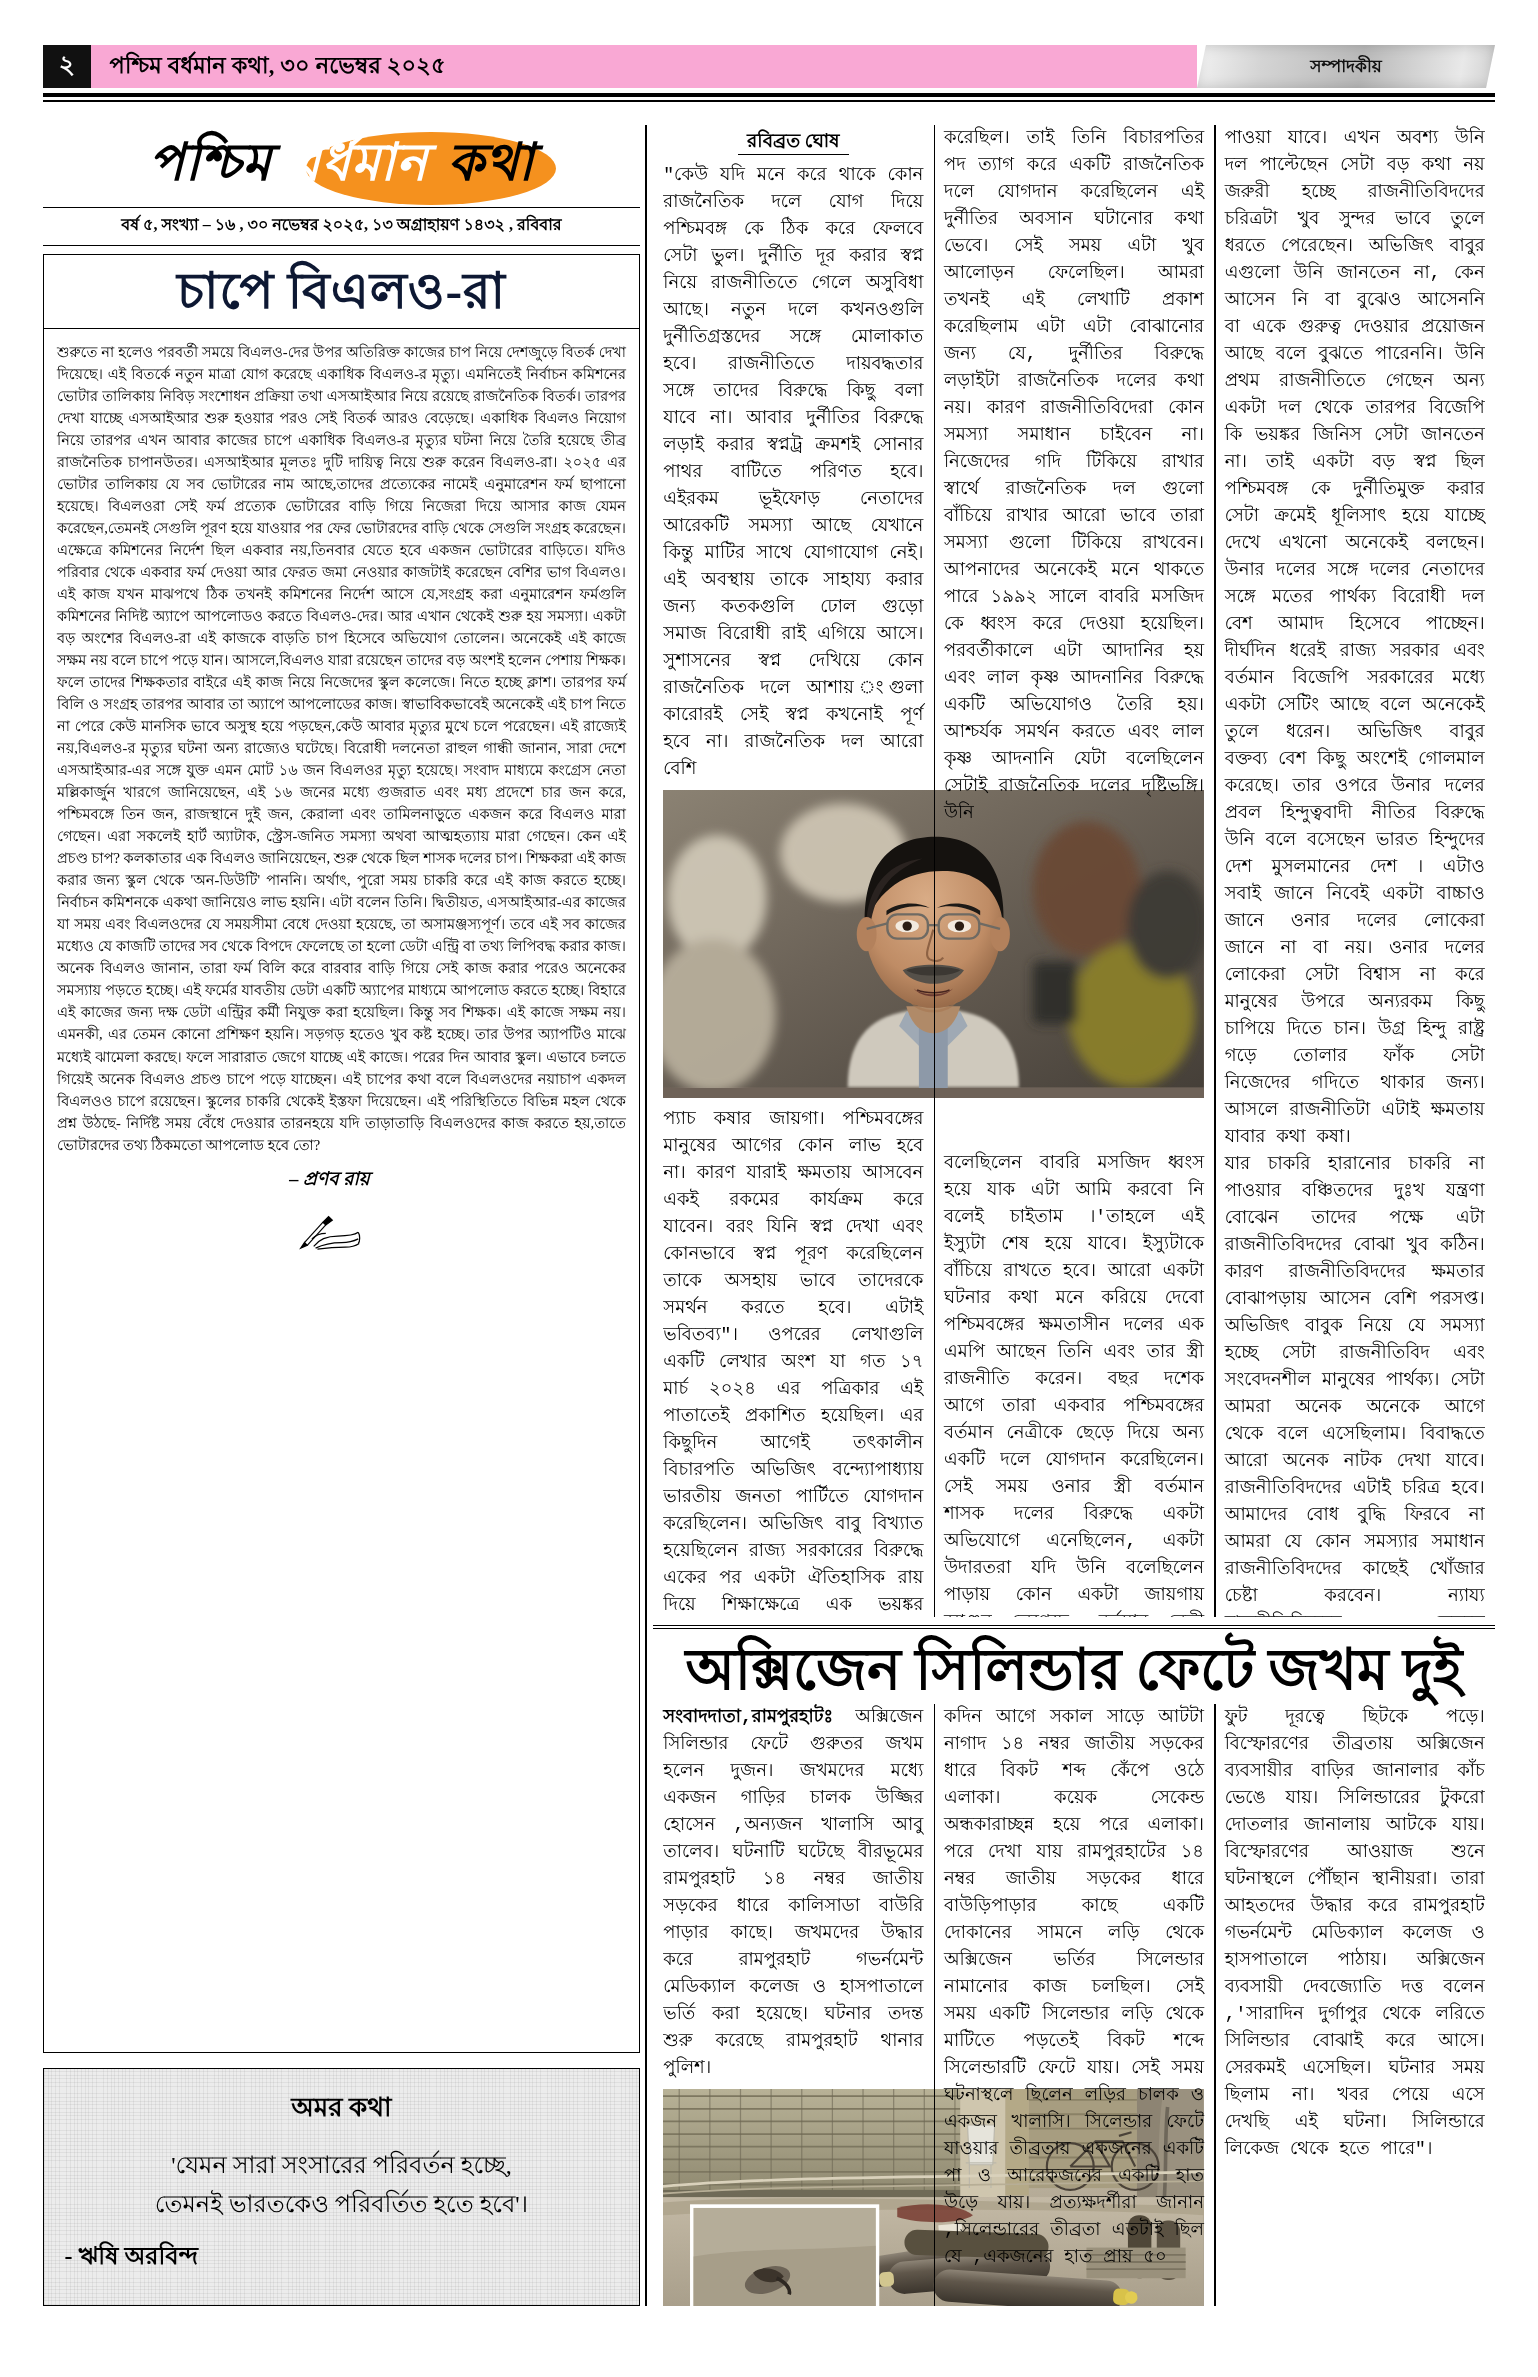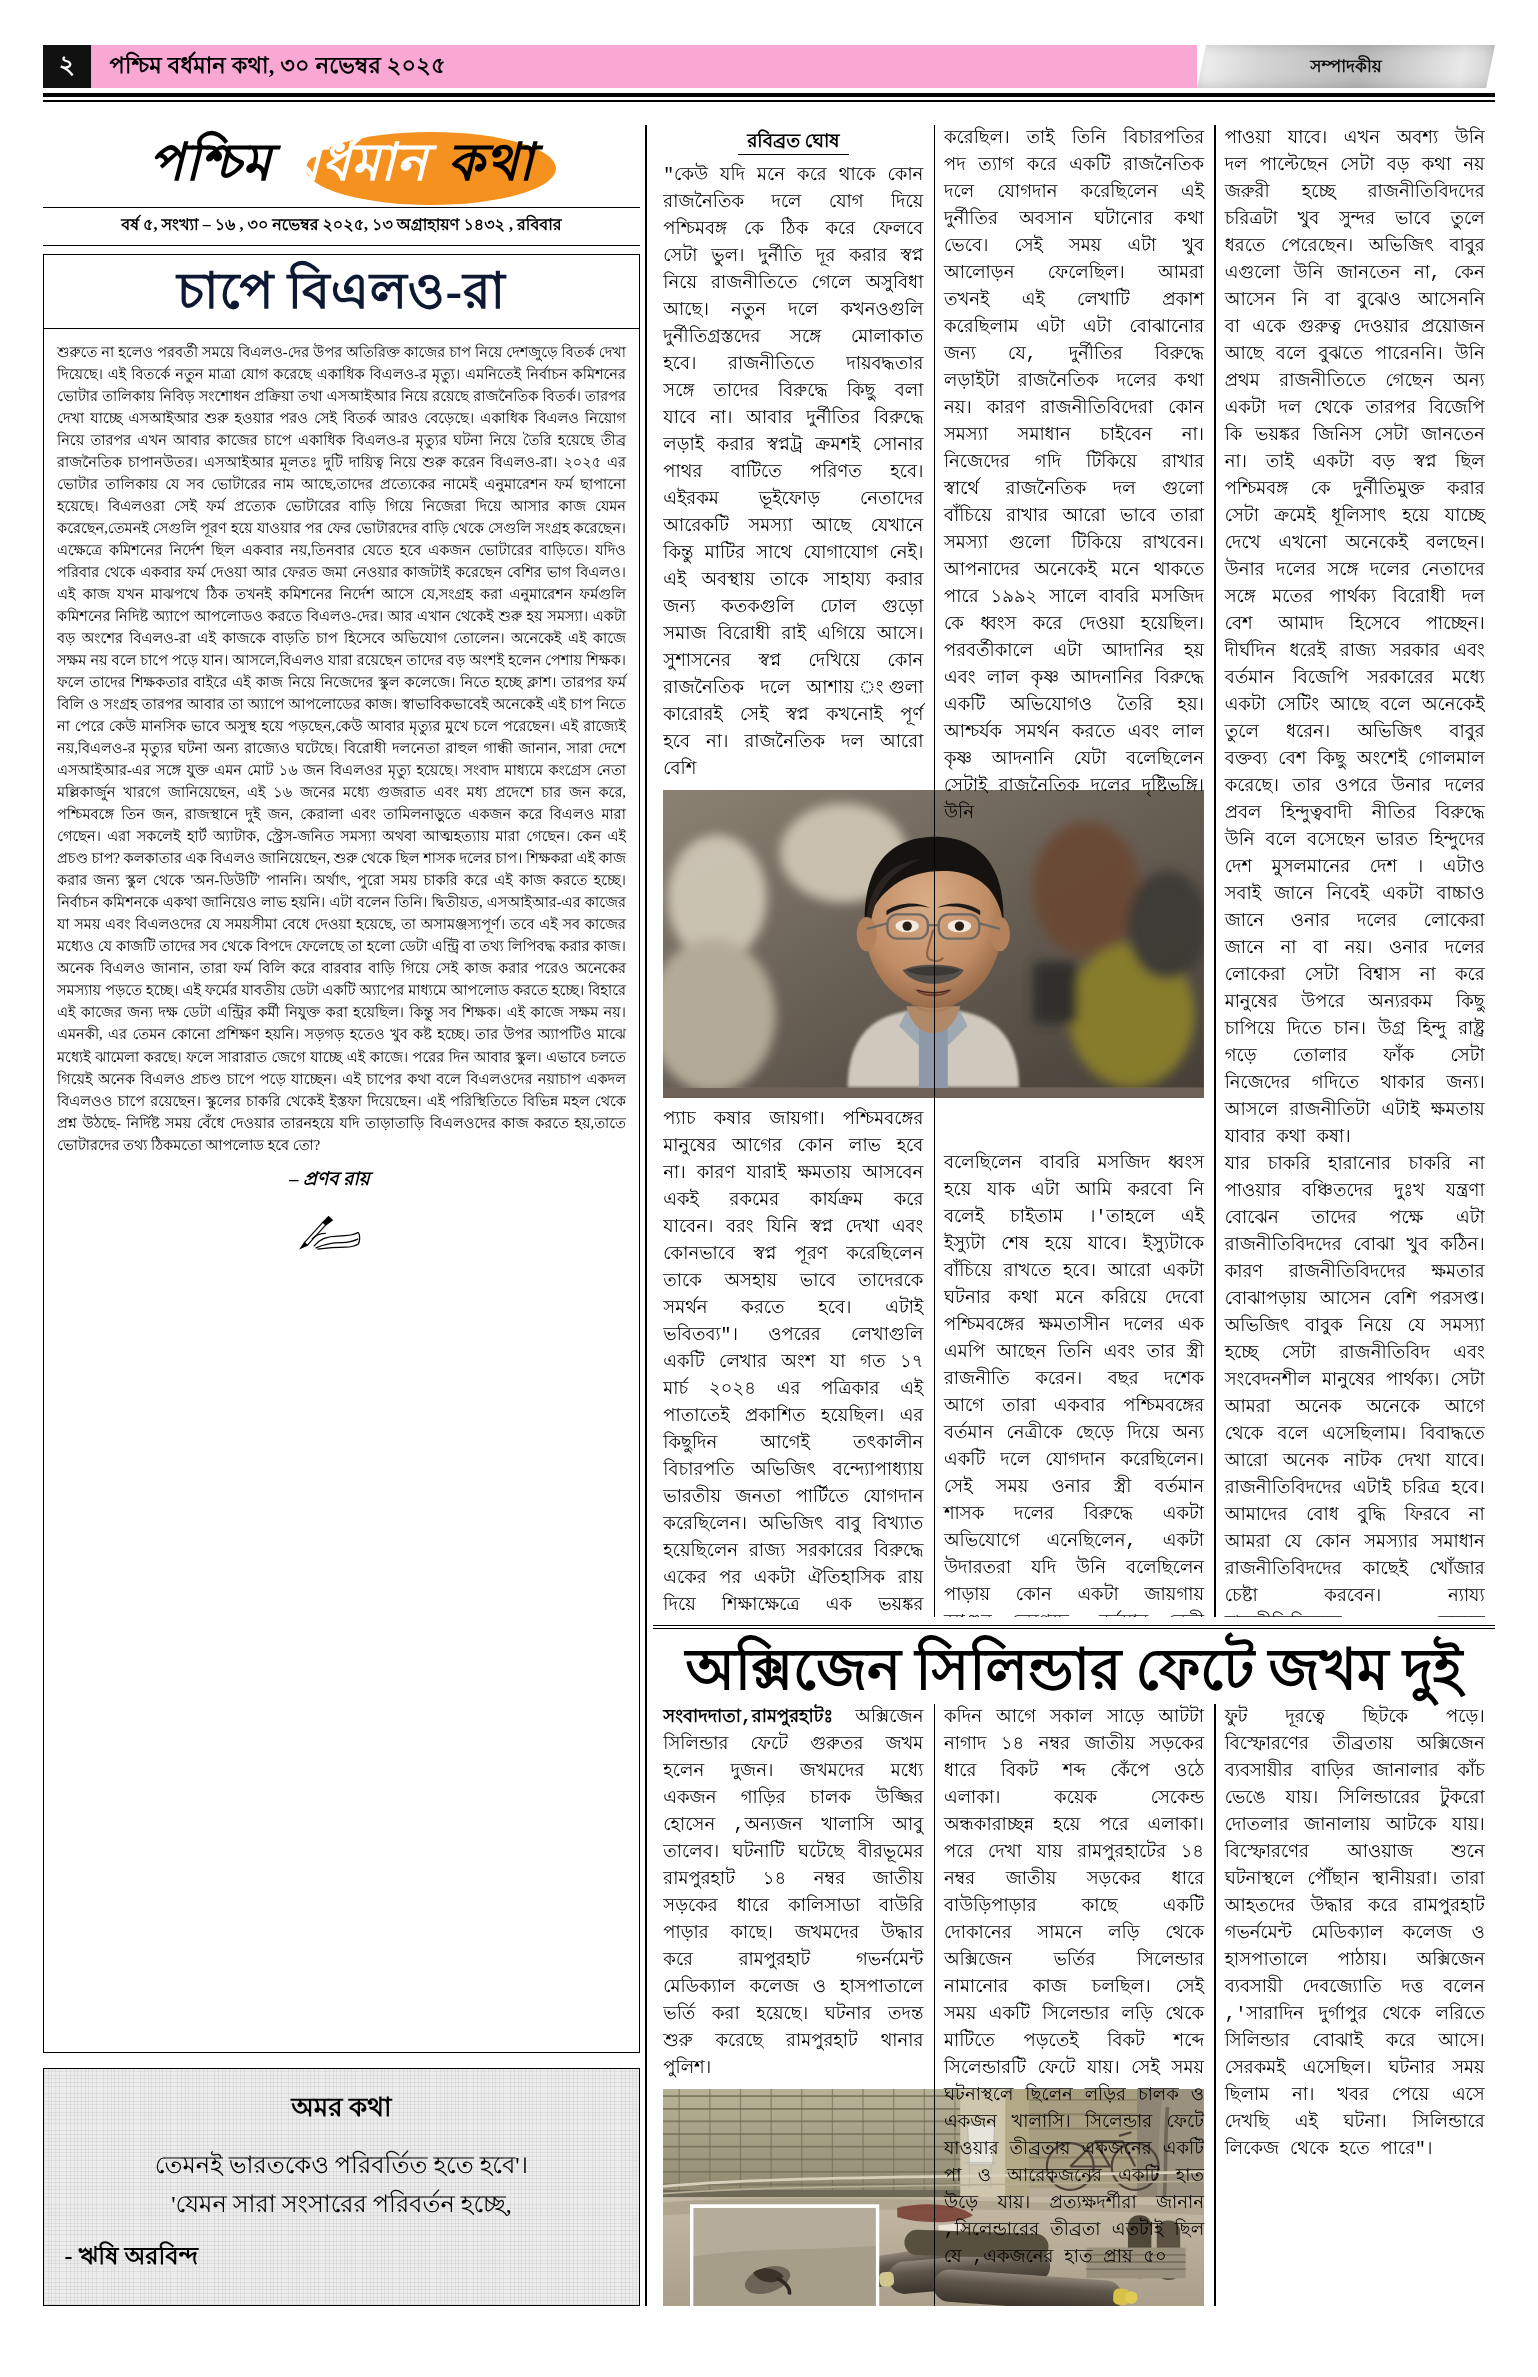--- a/index.html
+++ b/index.html
@@ -67,21 +67,21 @@
   }
   .amar-title{font-size:26px;font-weight:bold;margin-bottom:15px;}
   .amar-quote{font-size:24px;line-height:1.62;}
   .amar-author{font-size:24px;font-weight:bold;text-align:left;padding-right:13px;margin-top:13px;}
 
   
   .right-headline{text-align:center;font-size:47px;font-weight:bold;line-height:1.06;padding:1.9px 0 5.6px;}
   .byline{text-align:center;font-size:18.6px;font-weight:bold;margin:1.9px 0 3.7px;}
   .byline span{border-bottom:1.4px solid #000;padding:0 9.3px 2.8px;}
 
-  .threecol{display:flex;gap:0;flex:1;overflow:hidden;}
+  .threecol{display:flex;gap:0;flex:1;overflow:hidden;justify-content:flex-end;}
   .tc{flex:1;padding:0 10.3px;position:relative;}
   .tc + .tc:before{content:"";position:absolute;left:0;top:0;bottom:0;width:1.4px;background:#000;}
   .tc p{margin:0;font-size:18px;line-height:1.5;text-align:justify;font-family:Liberation Mono, monospace;}
 
   
   .photo-main{width:100%;height:308px;margin:7.5px 0 7.5px;position:relative;overflow:hidden;background:#6e6258;}
   .photo-oxy{width:100%;height:238px;margin:7.5px 0 7.5px;position:relative;overflow:hidden;background:#9a948b;}
 
   .opinion-note{text-align:right;font-size:16px;font-weight:bold;padding-right:3.7px;margin-top:3.7px;}
 
@@ -148,22 +148,22 @@
               <path d="M24 41 C32 40 44 39 54 39 C60 39 66 37 69 35"></path>
               <path d="M68 23 C70 26 70 33 68 35"></path>
               <path d="M18 30 C22 26 28 24 33 24"></path>
             </g>
           </svg>
         </div>
       </div>
 
       <div class="amar-box">
         <div class="amar-title">অমর কথা</div>
+        <div class="amar-quote">'যেমন সারা সংসারের পরিবর্তন হচ্ছে,</div>
         <div class="amar-quote">তেমনই ভারতকেও পরিবর্তিত হতে হবে'।</div>
-        <div class="amar-quote">'যেমন সারা সংসারের পরিবর্তন হচ্ছে,</div>
         <div class="amar-author">- ঋষি অরবিন্দ</div>
       </div>
 
     </div>
 
     <div class="gutter"></div>
 
     <div class="col-right">
 
 

